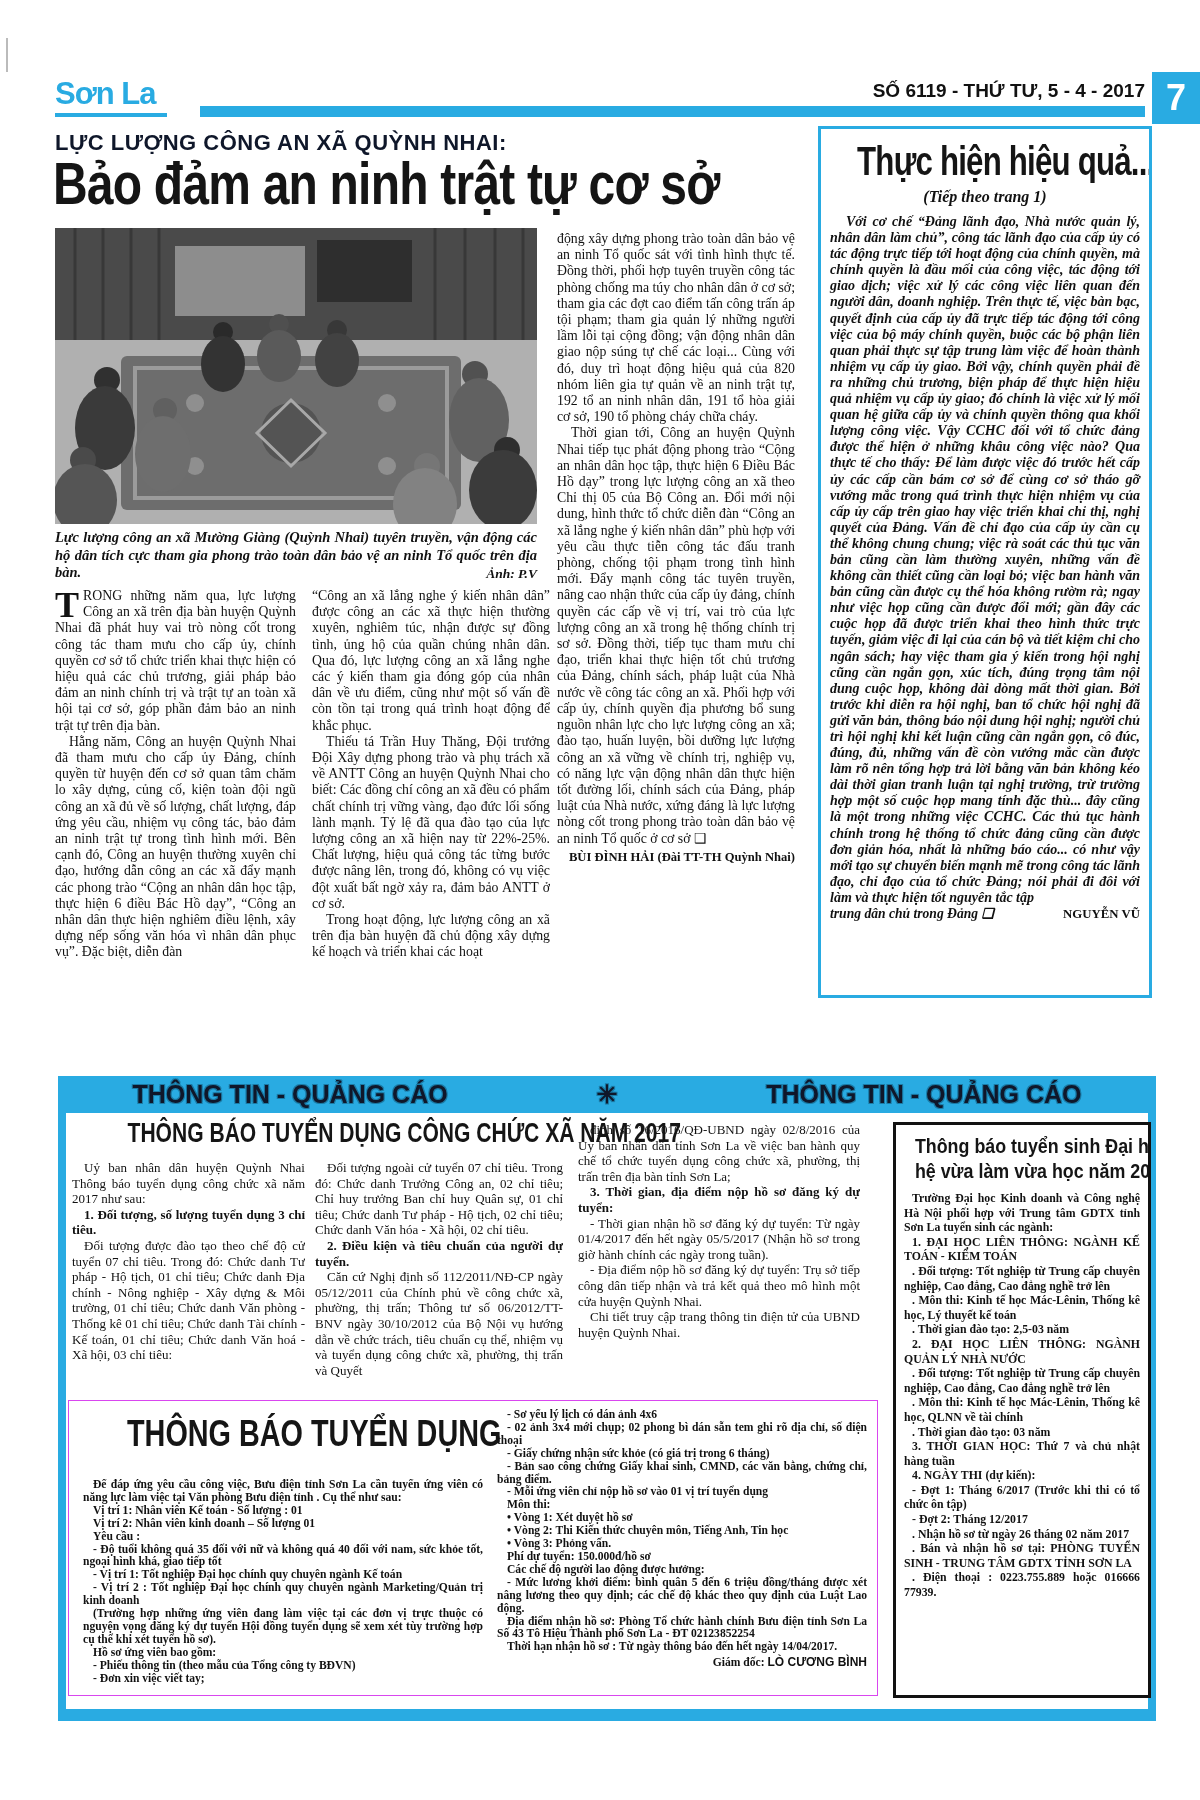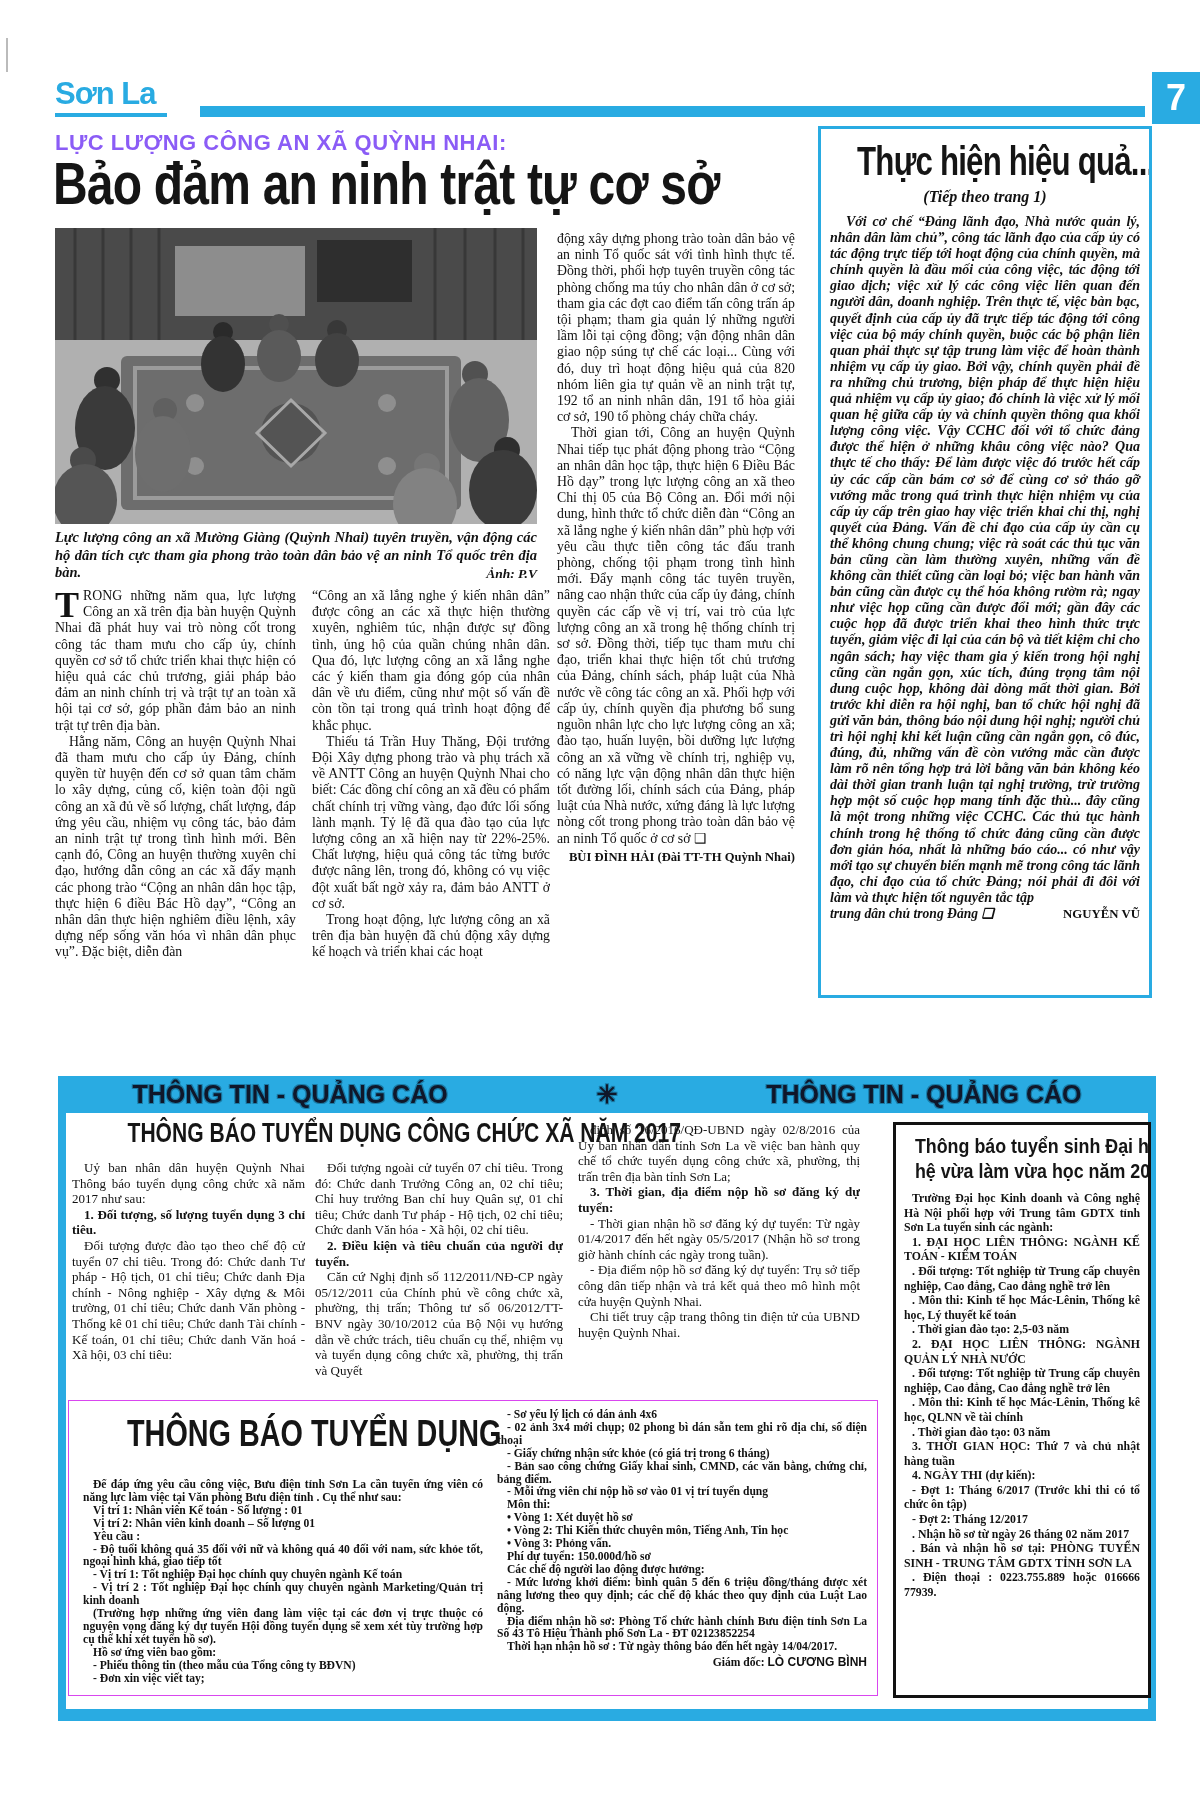--- a/index.html
+++ b/index.html
@@ -14,21 +14,21 @@
   .logo-underline { position:absolute; left:55px; top:113px; width:112px; height:4px; background:#29abe2; }
   .head-rule { position:absolute; left:200px; top:106px; width:945px; height:11px; background:#29abe2; }
   .issue-date { position:absolute; left:600px; top:80px; width:545px; text-align:right;
                 font-family:"Liberation Sans",sans-serif; font-weight:bold; font-size:19px; color:#111; }
   .pageno-box { position:absolute; left:1152px; top:72px; width:48px; height:52px; background:#29abe2;
                 color:#fff; font-family:"Liberation Sans",sans-serif; font-weight:bold; font-size:36px;
                 display:flex; align-items:center; justify-content:center; }
 
   
   .kicker { position:absolute; left:55px; top:130px; font-family:"Liberation Sans",sans-serif;
-            font-weight:bold; font-size:22px; color:#8b5cf6; letter-spacing:.5px; white-space:nowrap; }
+            font-weight:bold; font-size:22px; color:#0f172a; letter-spacing:.5px; white-space:nowrap; }
   .headline { position:absolute; left:53px; top:152px; font-family:"Liberation Sans",sans-serif;
               font-weight:bold; font-size:60px; color:#151515; white-space:nowrap;
               transform:scaleX(.8); transform-origin:0 50%; letter-spacing:-1px; line-height:64px; }
 
   .photo { position:absolute; left:55px; top:228px; width:482px; height:296px; background:#c8c8c8; overflow:hidden; }
   .caption { position:absolute; left:55px; top:529px; width:482px; height:54px;
              font-weight:bold; font-style:italic; font-size:14.5px; line-height:17.5px; text-align:justify; }
   .photo-credit { position:absolute; right:0; bottom:1px; font-weight:bold; font-style:italic;
                   font-size:13.5px; background:#fff; padding-left:6px; }
 
@@ -96,20 +96,21 @@
 </style>
 </head>
 <body>
 
 <div class="page">
 
   <div class="cropmark"></div>
   <div class="logo">Sơn La</div>
   <div class="logo-underline"></div>
   <div class="head-rule"></div>
+  <div class="issue-date">SỐ 6119 - THỨ TƯ, 5 - 4 - 2017</div>
   <div class="pageno-box">7</div>
 
   <div class="kicker">LỰC LƯỢNG CÔNG AN XÃ QUỲNH NHAI:</div>
   <div class="headline">Bảo đảm an ninh trật tự cơ sở</div>
 
   <div class="photo">
     <svg width="482" height="296" viewBox="0 0 482 296" xmlns="http://www.w3.org/2000/svg">
       <rect width="482" height="296" fill="#c4c4c4"></rect>
       <rect x="0" y="0" width="482" height="112" fill="#4a4a4a"></rect>
       <g stroke="#383838" stroke-width="3">

